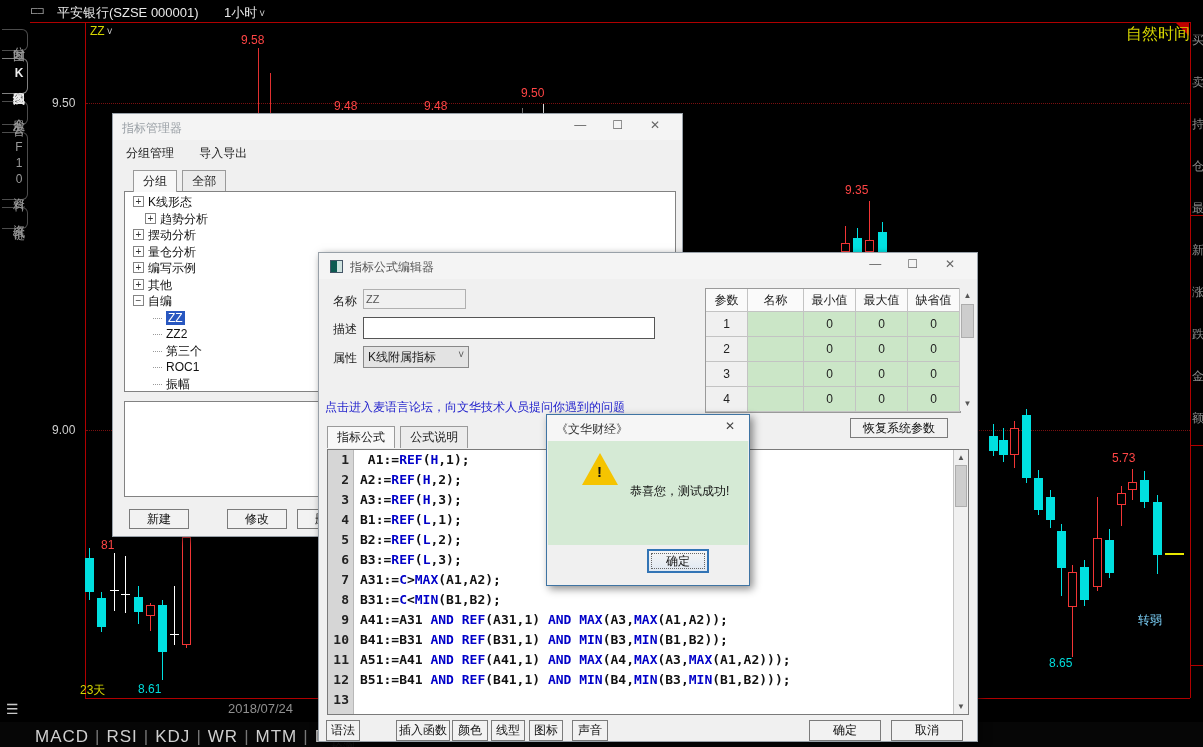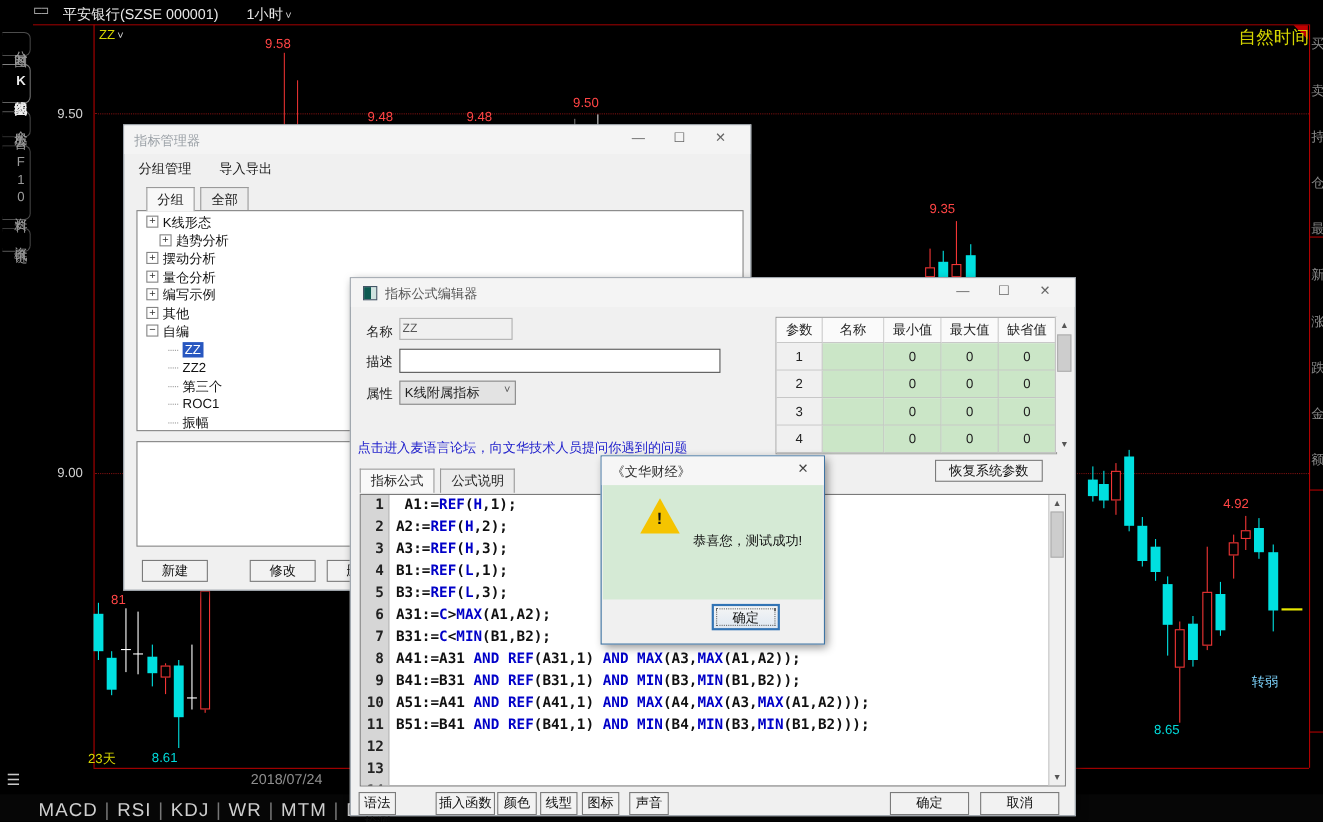--- a/index.html
+++ b/index.html
@@ -200,21 +200,21 @@
         <div class="tick" style="left: 270px; top: 73px; width: 1px; height: 42px; background: rgb(224, 48, 48);"></div>
         <div class="tick" style="left: 543px; top: 104px; width: 1px; height: 15px; background: rgb(221, 221, 221);"></div>
         <div class="tick" style="left: 522px; top: 108px; width: 1px; height: 11px; background: rgb(119, 119, 119);"></div>
       </div>
     <div id="pricelabels">
         <div class="pricelabel" style="left: 241px; top: 33px; color: rgb(255, 69, 69);">9.58</div>
         <div class="pricelabel" style="left: 334px; top: 99px; color: rgb(255, 69, 69);">9.48</div>
         <div class="pricelabel" style="left: 424px; top: 99px; color: rgb(255, 69, 69);">9.48</div>
         <div class="pricelabel" style="left: 521px; top: 86px; color: rgb(255, 69, 69);">9.50</div>
         <div class="pricelabel" style="left: 845px; top: 183px; color: rgb(255, 69, 69);">9.35</div>
-        <div class="pricelabel" style="left: 1112px; top: 451px; color: rgb(255, 69, 69);">4.92</div>
+        <div class="pricelabel" style="left: 1112px; top: 451px; color: rgb(255, 69, 69);">5.73</div>
         <div class="pricelabel" style="left: 1049px; top: 656px; color: rgb(0, 220, 220);">8.65</div>
         <div class="pricelabel" style="left: 138px; top: 682px; color: rgb(0, 220, 220);">8.61</div>
         <div class="pricelabel" style="left: 85px; top: 538px; color: rgb(255, 69, 69); margin-left: 16px;">81</div>
         <div class="pricelabel" style="left: 80px; top: 682px; color: rgb(214, 214, 0);">23天</div>
         <div class="pricelabel" style="left: 1138px; top: 612px; color: #7dd3fc;">转弱</div>
       </div>
     <div id="axislabels">
         <div class="axislabel" style="left: 52px; top: 96px;">9.50</div>
         <div class="axislabel" style="left: 52px; top: 423px;">9.00</div>
       </div>
@@ -383,20 +383,21 @@
           <div class="gutnum">11</div>
           <div class="gutnum">12</div>
           <div class="gutnum">13</div>
           <div class="gutnum">14</div>
         </div>
       <div class="codelines" id="codelines">
           <div class="codeline"> A1:=<span class="kw">REF</span>(<span class="kw">H</span>,1);</div>
           <div class="codeline">A2:=<span class="kw">REF</span>(<span class="kw">H</span>,2);</div>
           <div class="codeline">A3:=<span class="kw">REF</span>(<span class="kw">H</span>,3);</div>
           <div class="codeline">B1:=<span class="kw">REF</span>(<span class="kw">L</span>,1);</div>
+          <div class="codeline">B2:=<span class="kw">REF</span>(<span class="kw">L</span>,2);</div>
           <div class="codeline">B3:=<span class="kw">REF</span>(<span class="kw">L</span>,3);</div>
           <div class="codeline">A31:=<span class="kw">C</span>&gt;<span class="kw">MAX</span>(A1,A2);</div>
           <div class="codeline">B31:=<span class="kw">C</span>&lt;<span class="kw">MIN</span>(B1,B2);</div>
           <div class="codeline">A41:=A31 <span class="kw">AND</span> <span class="kw">REF</span>(A31,1) <span class="kw">AND</span> <span class="kw">MAX</span>(A3,<span class="kw">MAX</span>(A1,A2));</div>
           <div class="codeline">B41:=B31 <span class="kw">AND</span> <span class="kw">REF</span>(B31,1) <span class="kw">AND</span> <span class="kw">MIN</span>(B3,<span class="kw">MIN</span>(B1,B2));</div>
           <div class="codeline">A51:=A41 <span class="kw">AND</span> <span class="kw">REF</span>(A41,1) <span class="kw">AND</span> <span class="kw">MAX</span>(A4,<span class="kw">MAX</span>(A3,<span class="kw">MAX</span>(A1,A2)));</div>
           <div class="codeline">B51:=B41 <span class="kw">AND</span> <span class="kw">REF</span>(B41,1) <span class="kw">AND</span> <span class="kw">MIN</span>(B4,<span class="kw">MIN</span>(B3,<span class="kw">MIN</span>(B1,B2)));</div>
         </div>
       <div class="vscroll" style="right:0;top:0;width:15px;height:264px">
         <span class="varrow" style="top:0">▲</span>

